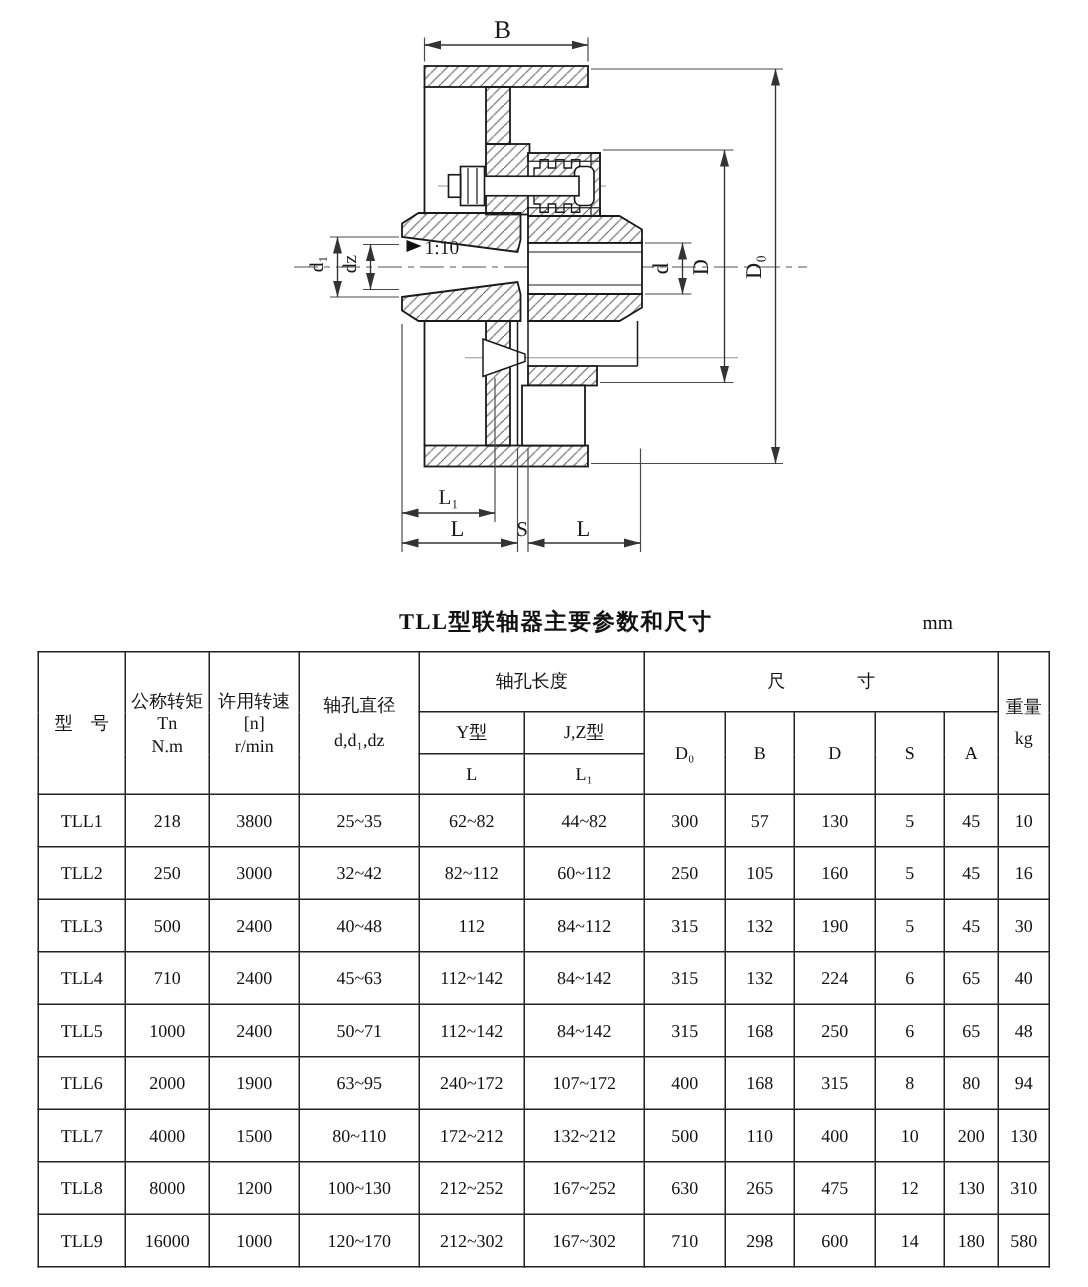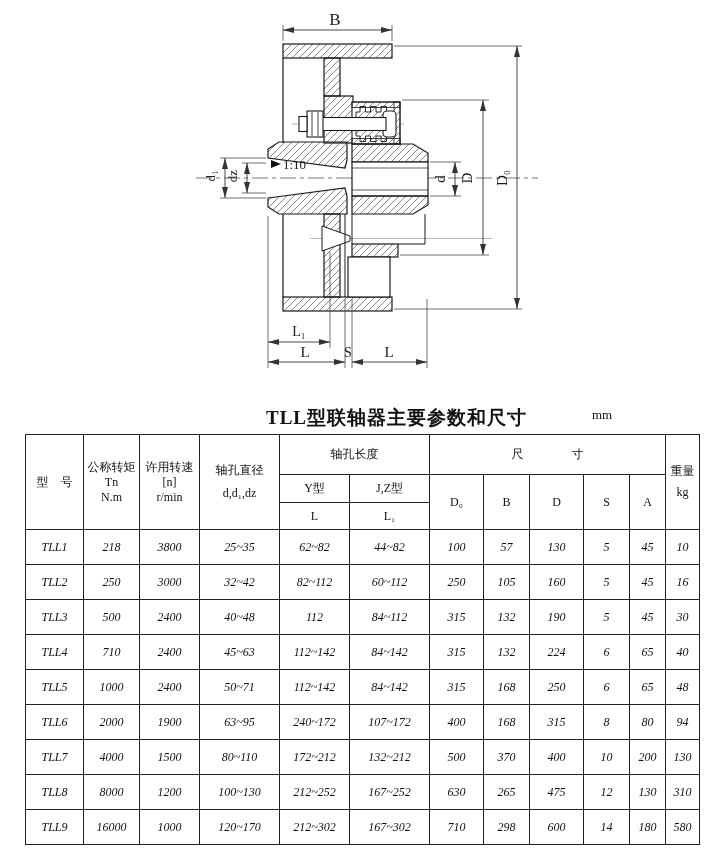--- a/index.html
+++ b/index.html
@@ -1,27 +1,27 @@
 <!DOCTYPE html>
 <html><head>
 <meta charset="utf-8">
 <style>
   html,body{margin:0;padding:0;background:#ffffff;}
   body{width:725px;height:858px;position:relative;font-family:"Liberation Serif","DejaVu Serif",serif;color:#111;}
   .drawing-wrap{position:absolute;left:0;top:0;width:725px;height:395px;}
   svg text{font-family:"Liberation Serif","DejaVu Serif",serif;fill:#1a1a1a;}
   .caption{position:absolute;left:0;top:403px;width:725px;height:26px;}
-  .caption .title{position:absolute;left:266px;top:2px;font-size:19px;font-weight:bold;letter-spacing:1px;}
-  .caption .unit{position:absolute;left:592px;top:4px;font-size:13px;}
+  .caption .title{position:absolute;left:266px;top:2px;font-size:15px;font-weight:bold;letter-spacing:1px;}
+  .caption .unit{position:absolute;left:615px;top:4px;font-size:13px;}
   table.params{position:absolute;left:25px;top:434px;border-collapse:collapse;table-layout:fixed;background:#fff;}
   table.params th,table.params td{border:1px solid #222;text-align:center;vertical-align:middle;font-weight:normal;font-size:12px;padding:0;line-height:1.25;}
   thead tr.r1{height:40px;}
   thead tr.r2{height:28px;margin-top:44px;}
   thead tr.r3{height:27px;}
-  tbody tr{height:35px;font-style:italic;}
+  tbody tr{height:35px;}
   .hl{display:block;}
 </style>
 </head>
 <body>
 
 <div class="drawing-wrap">
 <svg width="725" height="395" viewBox="0 0 725 395" xmlns="http://www.w3.org/2000/svg">
   <defs>
     <pattern id="h" patternUnits="userSpaceOnUse" width="7" height="7">
       <path d="M0,7 L7,0" stroke="#555" stroke-width="0.7"></path>
@@ -187,21 +187,21 @@
     </tr>
   </thead>
   <tbody>
       <tr>
         <td>TLL1</td>
         <td>218</td>
         <td>3800</td>
         <td>25~35</td>
         <td>62~82</td>
         <td>44~82</td>
-        <td>100</td>
+        <td>300</td>
         <td>57</td>
         <td>130</td>
         <td>5</td>
         <td>45</td>
         <td>10</td>
       </tr>
       <tr>
         <td>TLL2</td>
         <td>250</td>
         <td>3000</td>
@@ -272,21 +272,21 @@
         <td>94</td>
       </tr>
       <tr>
         <td>TLL7</td>
         <td>4000</td>
         <td>1500</td>
         <td>80~110</td>
         <td>172~212</td>
         <td>132~212</td>
         <td>500</td>
-        <td>370</td>
+        <td>110</td>
         <td>400</td>
         <td>10</td>
         <td>200</td>
         <td>130</td>
       </tr>
       <tr>
         <td>TLL8</td>
         <td>8000</td>
         <td>1200</td>
         <td>100~130</td>

